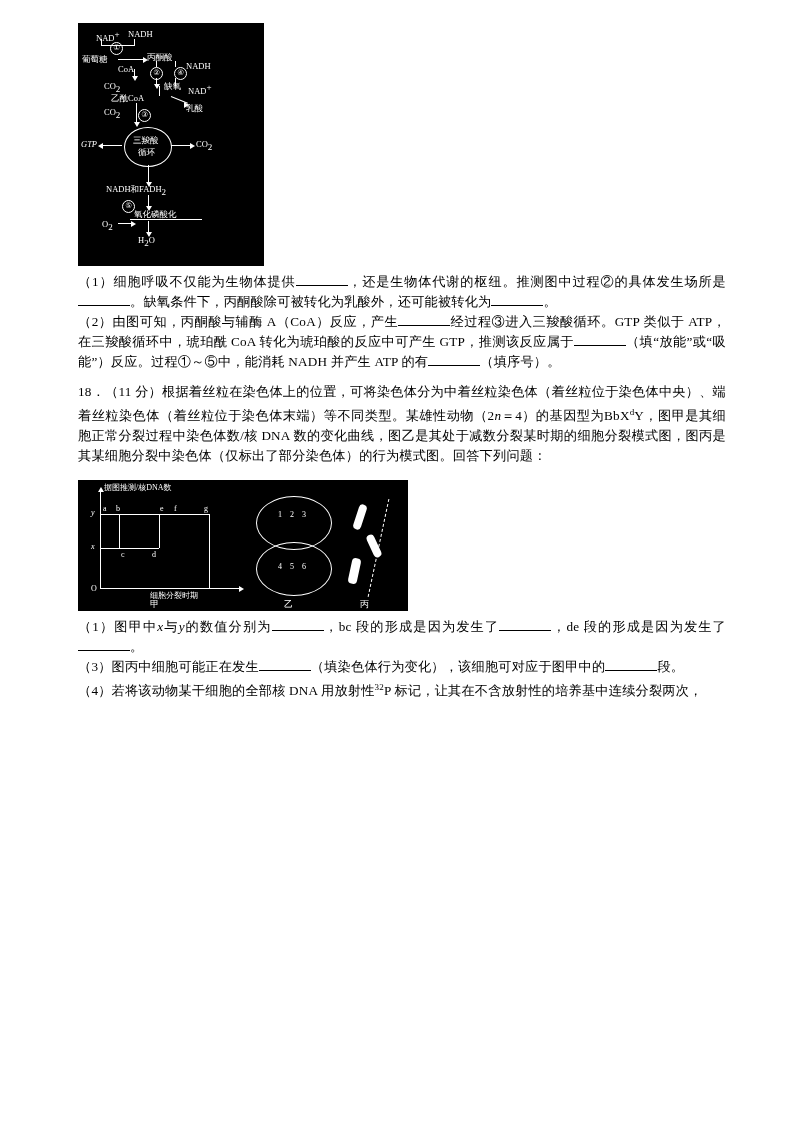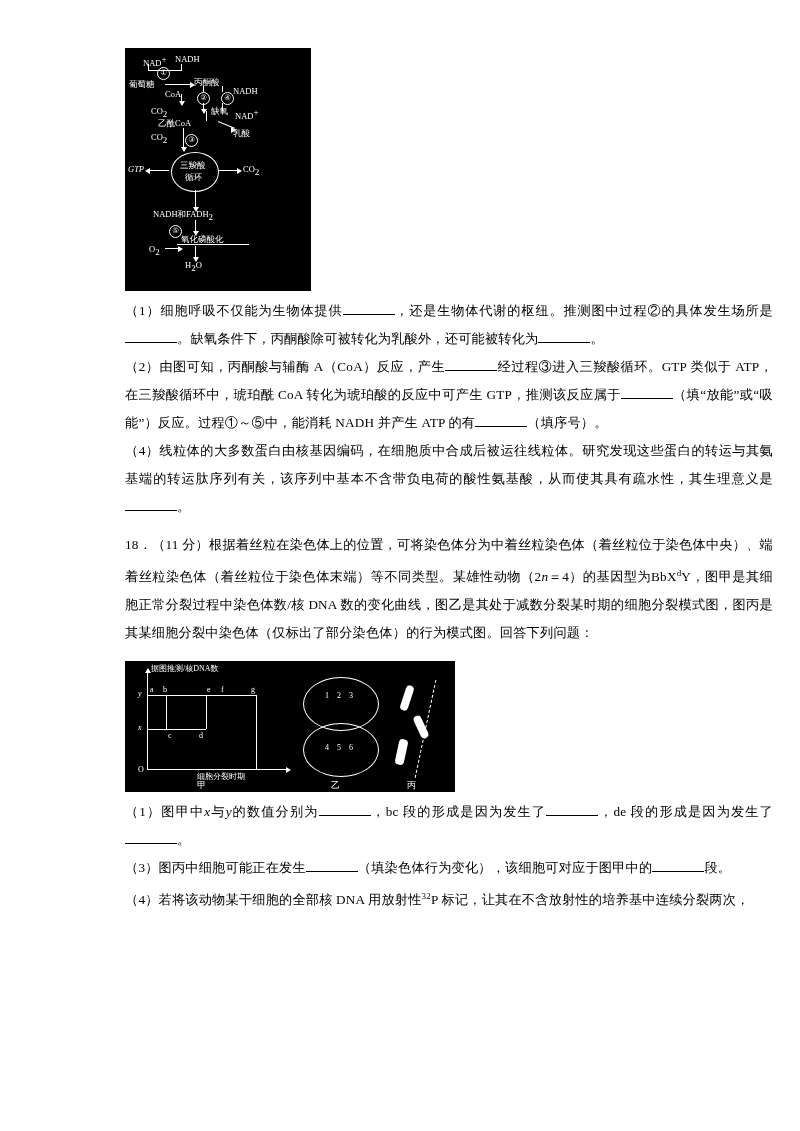--- a/index.html
+++ b/index.html
@@ -17,43 +17,42 @@
   .page {
     position: relative;
     width: 800px;
     height: 1131px;
     padding: 0;
     box-sizing: border-box;
   }
   .content {
     position: absolute;
     left: 78px;
-    top: 48px;
+    top: 23px;
     width: 648px;
-    margin-left: 47px;
   }
   .fig-box {
     background: #000000;
     position: relative;
     overflow: hidden;
   }
   .fig1 {
     width: 186px;
     height: 243px;
     margin-left: 0px;
   }
   .fig2 {
     width: 330px;
     height: 131px;
     margin: 8px 0 0 0px;
   }
   p.para {
     margin: 0 0 0 0;
     font-size: 13.2px;
-    line-height: 28px;
+    line-height: 20px;
     text-align: justify;
     text-justify: inter-ideograph;
     letter-spacing: 0.2px;
   }
   .blank {
     display: inline-block;
     border-bottom: 1px solid #000;
     min-width: 52px;
     vertical-align: baseline;
   }
@@ -175,21 +174,20 @@
       </div>
     </div>
 
     <div class="spacer6"></div>
 
     <p class="para"><span>（1）细胞呼吸不仅能为生物体提供</span><span class="blank"></span><span>，还是生物体代谢的枢纽。推测图中过程②的具体发生场所是</span><span class="blank"></span><span>。缺氧条件下，丙酮酸除可被转化为乳酸外，还可能被转化为</span><span class="blank"></span><span>。</span></p>
 
     <p class="para"><span>（2）由图可知，丙酮酸与辅酶 A（CoA）反应，产生</span><span class="blank"></span><span>经过程③进入三羧酸循环。GTP 类似于 ATP，在三羧酸循环中，琥珀酰 CoA 转化为琥珀酸的反应中可产生 GTP，推测该反应属于</span><span class="blank"></span><span>（填“放能”或“吸能”）反应。过程①～⑤中，能消耗 NADH 并产生 ATP 的有</span><span class="blank"></span><span>（填序号）。</span></p>
 
 
-    <p class="para"><span>（4）线粒体的大多数蛋白由核基因编码，在细胞质中合成后被运往线粒体。研究发现这些蛋白的转运与其氨基端的转运肽序列有关，该序列中基本不含带负电荷的酸性氨基酸，从而使其具有疏水性，其生理意义是</span><span class="blank"></span><span>。</span></p>
 
     <div class="spacer10"></div>
 
     <p class="para qhead"><span>18．（11 分）</span><span>根据着丝粒在染色体上的位置，可将染色体分为中着丝粒染色体（着丝粒位于染色体中央）、端着丝粒染色体（着丝粒位于染色体末端）等不同类型。某雄性动物（2</span><span class="ital">n</span><span>＝4）的基因型为BbX</span><sup>d</sup><span>Y，图甲是其细胞正常分裂过程中染色体数/核 DNA 数的变化曲线，图乙是其处于减数分裂某时期的细胞分裂模式图，图丙是其某细胞分裂中染色体（仅标出了部分染色体）的行为模式图。回答下列问题：</span></p>
 
     <div class="spacer6"></div>
 
     <div class="fig-box fig2">
       <div class="f2">
 

